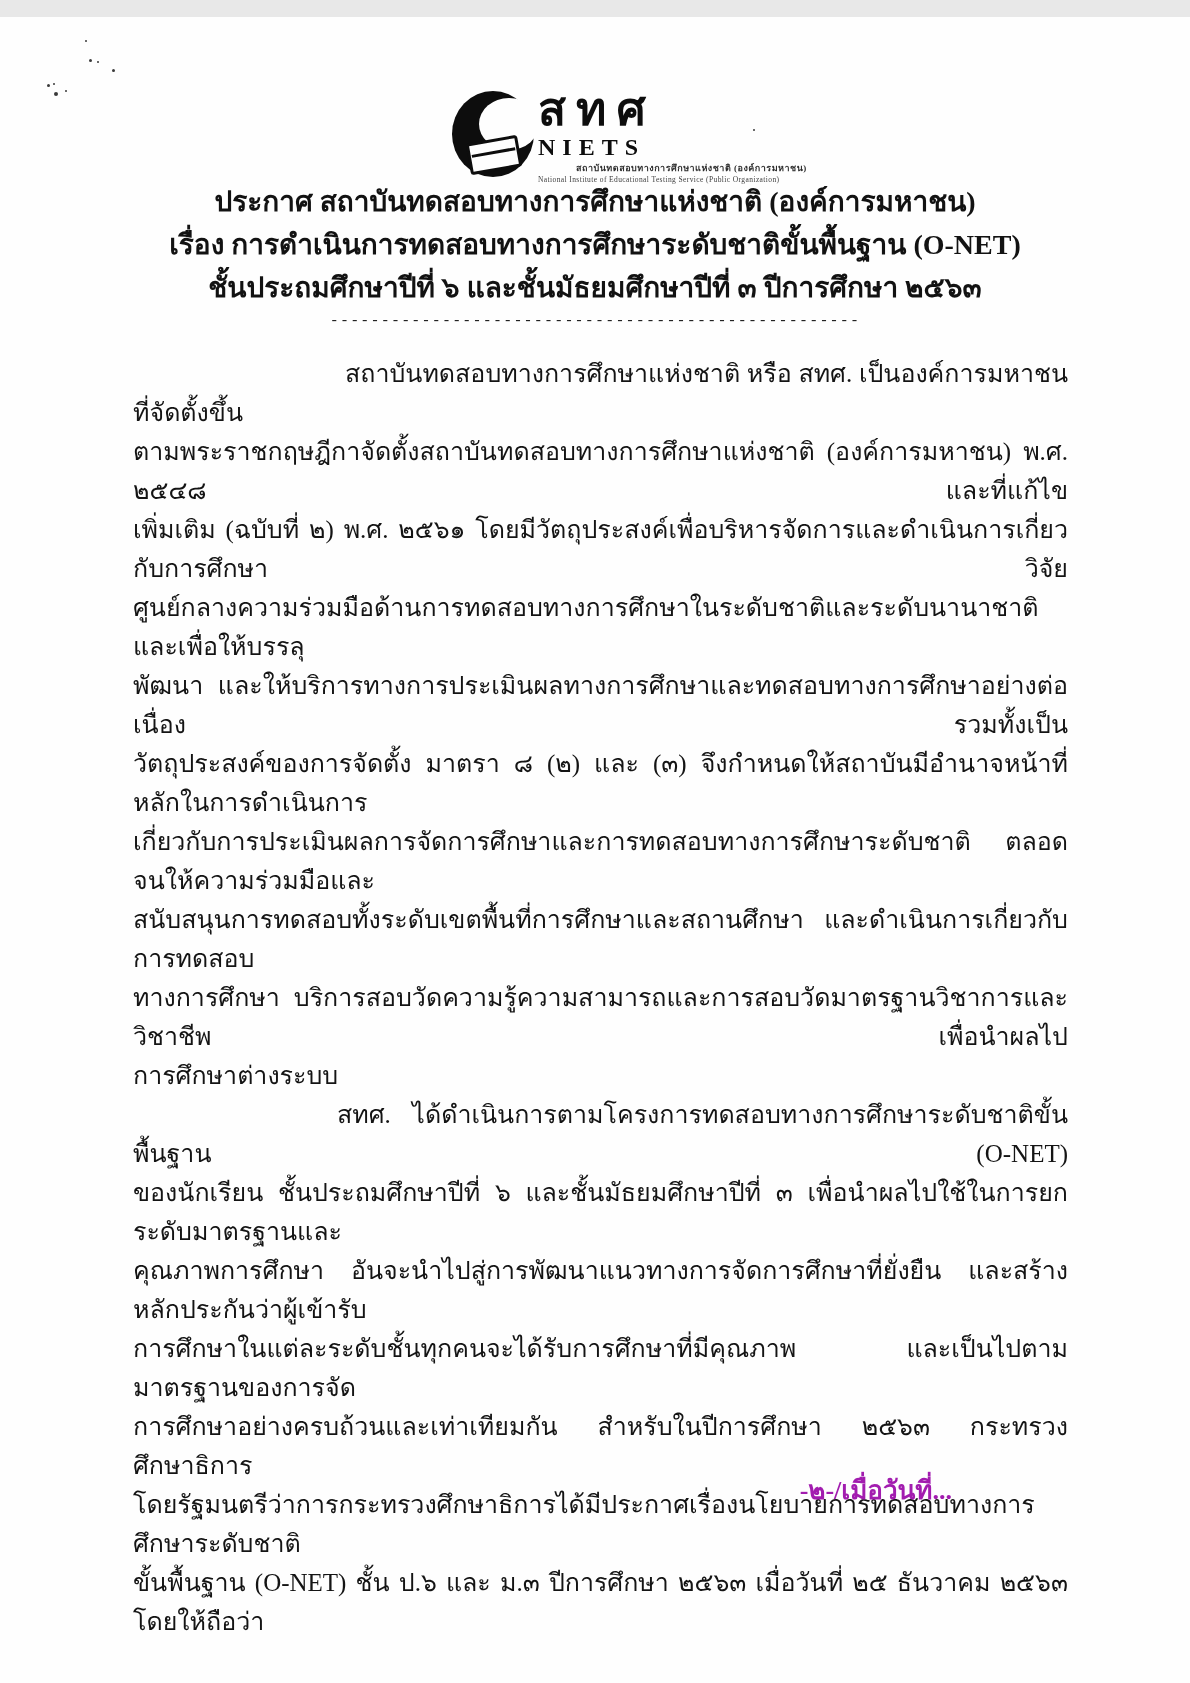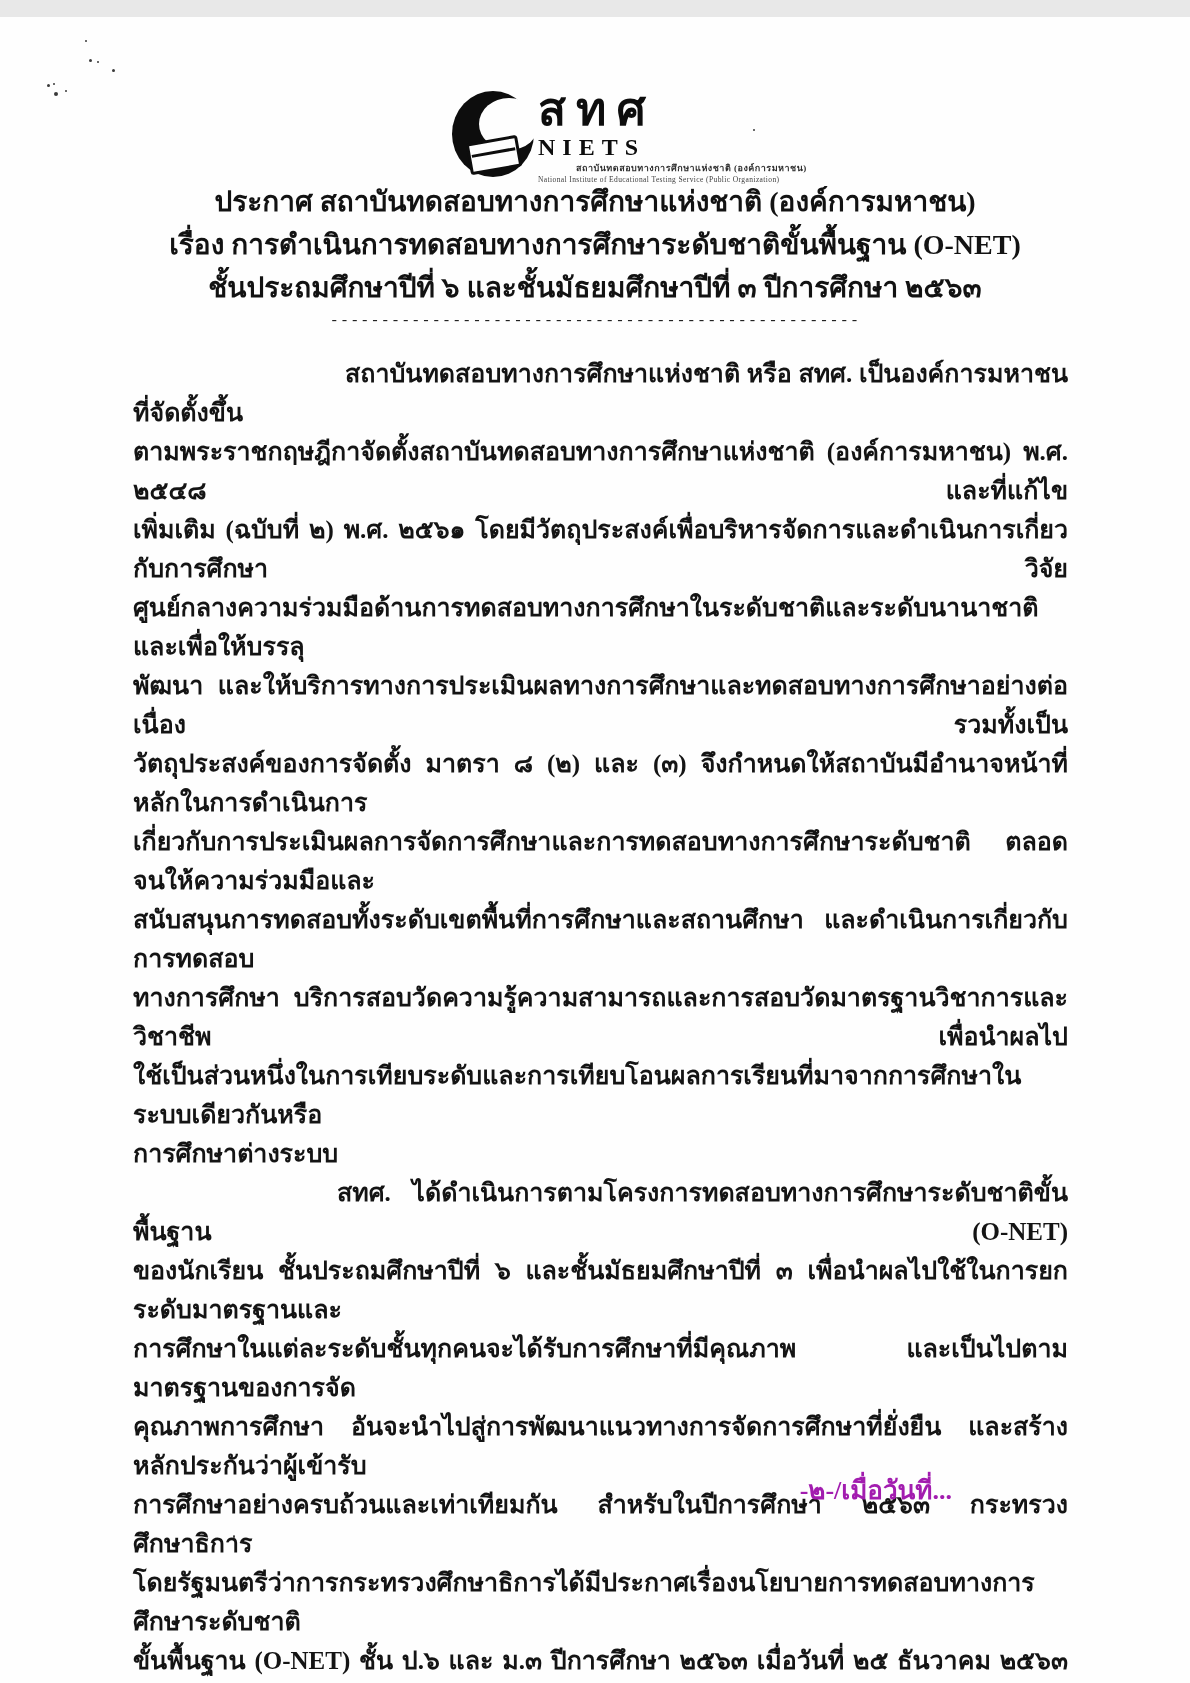--- a/index.html
+++ b/index.html
@@ -24,21 +24,21 @@
   .logo-text{display:flex;flex-direction:column;line-height:1;}
   .logo-thai{font-size:46px;font-weight:700;letter-spacing:10px;color:#0d0d0d;}
   .logo-latin{font-size:24px;font-weight:700;letter-spacing:7px;color:#0d0d0d;margin-top:2px;}
   .logo-sub1{font-size:9px;font-weight:700;color:#2d2d2d;margin-top:5px;letter-spacing:.5px;filter:blur(.4px);padding-left:38px;}
   .logo-sub2{font-size:7.5px;color:#3c3c3c;margin-top:3px;letter-spacing:.4px;filter:blur(.4px);}
   
   .title{position:absolute;left:0;right:0;top:163px;text-align:center;font-weight:700;font-size:28px;line-height:43px;color:#121212;}
   .sep{font-size:15px;letter-spacing:1.2px;font-weight:400;line-height:26px;color:#222;font-family:"Liberation Mono", monospace;}
   
   .bodytext{position:absolute;left:133px;right:122px;top:337px;font-size:25px;line-height:39px;font-weight:500;color:#141414;}
-  .ln{display:block;white-space:normal;font-weight:bold;}
+  .ln{display:block;white-space:normal;}
   .j{text-align:justify;text-align-last:justify;}
   .ind-p1{text-indent:212px;}
   .ind-p2{text-indent:204px;}
   
   .catchword{position:absolute;right:238px;top:1452px;font-size:26px;font-weight:600;color:#a21caf;}
 </style>
 </head>
 <body>
 
 <div class="page">
@@ -80,29 +80,28 @@
     <div class="para">
       <div class="ln j ind-p1">สถาบันทดสอบทางการศึกษาแห่งชาติ หรือ สทศ. เป็นองค์การมหาชนที่จัดตั้งขึ้น</div>
       <div class="ln j">ตามพระราชกฤษฎีกาจัดตั้งสถาบันทดสอบทางการศึกษาแห่งชาติ (องค์การมหาชน) พ.ศ. ๒๕๔๘ และที่แก้ไข</div>
       <div class="ln j">เพิ่มเติม (ฉบับที่ ๒) พ.ศ. ๒๕๖๑ โดยมีวัตถุประสงค์เพื่อบริหารจัดการและดำเนินการเกี่ยวกับการศึกษา วิจัย</div>
       <div class="ln j">ศูนย์กลางความร่วมมือด้านการทดสอบทางการศึกษาในระดับชาติและระดับนานาชาติ และเพื่อให้บรรลุ</div>
       <div class="ln j">พัฒนา และให้บริการทางการประเมินผลทางการศึกษาและทดสอบทางการศึกษาอย่างต่อเนื่อง รวมทั้งเป็น</div>
       <div class="ln j">วัตถุประสงค์ของการจัดตั้ง มาตรา ๘ (๒) และ (๓) จึงกำหนดให้สถาบันมีอำนาจหน้าที่หลักในการดำเนินการ</div>
       <div class="ln j">เกี่ยวกับการประเมินผลการจัดการศึกษาและการทดสอบทางการศึกษาระดับชาติ ตลอดจนให้ความร่วมมือและ</div>
       <div class="ln j">สนับสนุนการทดสอบทั้งระดับเขตพื้นที่การศึกษาและสถานศึกษา และดำเนินการเกี่ยวกับการทดสอบ</div>
       <div class="ln j">ทางการศึกษา บริการสอบวัดความรู้ความสามารถและการสอบวัดมาตรฐานวิชาการและวิชาชีพ เพื่อนำผลไป</div>
-      <div class="ln j">ใช้เป็นส่วนหนึ่งในการเทียบระดับและการเทียบโอนผลการเรียนที่มาจากการศึกษาในระบบเดียวกันหรือ</div>
       <div class="ln">การศึกษาต่างระบบ</div>
     </div>
 
     <div class="para">
       <div class="ln j ind-p2">สทศ. ได้ดำเนินการตามโครงการทดสอบทางการศึกษาระดับชาติขั้นพื้นฐาน (O-NET)</div>
       <div class="ln j">ของนักเรียน ชั้นประถมศึกษาปีที่ ๖ และชั้นมัธยมศึกษาปีที่ ๓ เพื่อนำผลไปใช้ในการยกระดับมาตรฐานและ</div>
+      <div class="ln j">คุณภาพการศึกษา อันจะนำไปสู่การพัฒนาแนวทางการจัดการศึกษาที่ยั่งยืน และสร้างหลักประกันว่าผู้เข้ารับ</div>
       <div class="ln j">การศึกษาในแต่ละระดับชั้นทุกคนจะได้รับการศึกษาที่มีคุณภาพ และเป็นไปตามมาตรฐานของการจัด</div>
-      <div class="ln j">คุณภาพการศึกษา อันจะนำไปสู่การพัฒนาแนวทางการจัดการศึกษาที่ยั่งยืน และสร้างหลักประกันว่าผู้เข้ารับ</div>
       <div class="ln j">การศึกษาอย่างครบถ้วนและเท่าเทียมกัน สำหรับในปีการศึกษา ๒๕๖๓ กระทรวงศึกษาธิการ</div>
       <div class="ln j">โดยรัฐมนตรีว่าการกระทรวงศึกษาธิการได้มีประกาศเรื่องนโยบายการทดสอบทางการศึกษาระดับชาติ</div>
       <div class="ln j">ขั้นพื้นฐาน (O-NET) ชั้น ป.๖ และ ม.๓ ปีการศึกษา ๒๕๖๓ เมื่อวันที่ ๒๕ ธันวาคม ๒๕๖๓ โดยให้ถือว่า</div>
 
     </div>
 
   </div>
 
   <div class="catchword">-๒-/เมื่อวันที่...</div>
 

